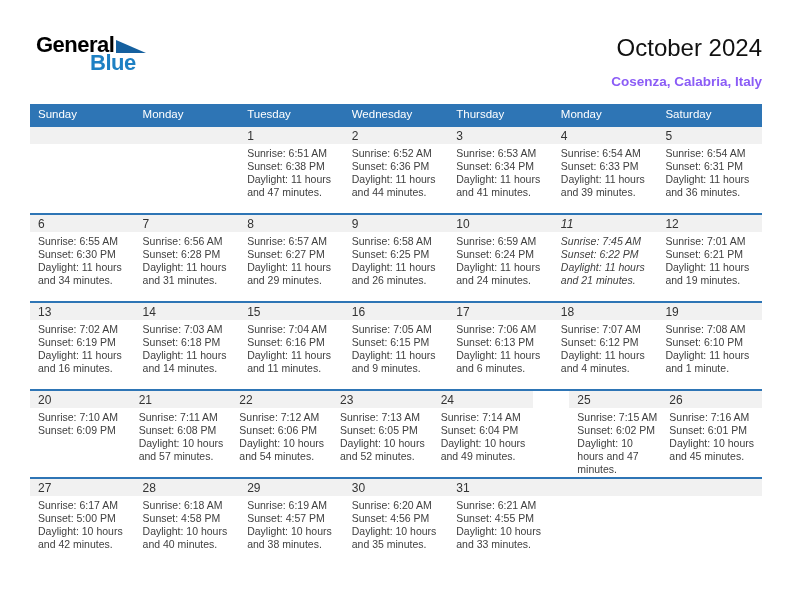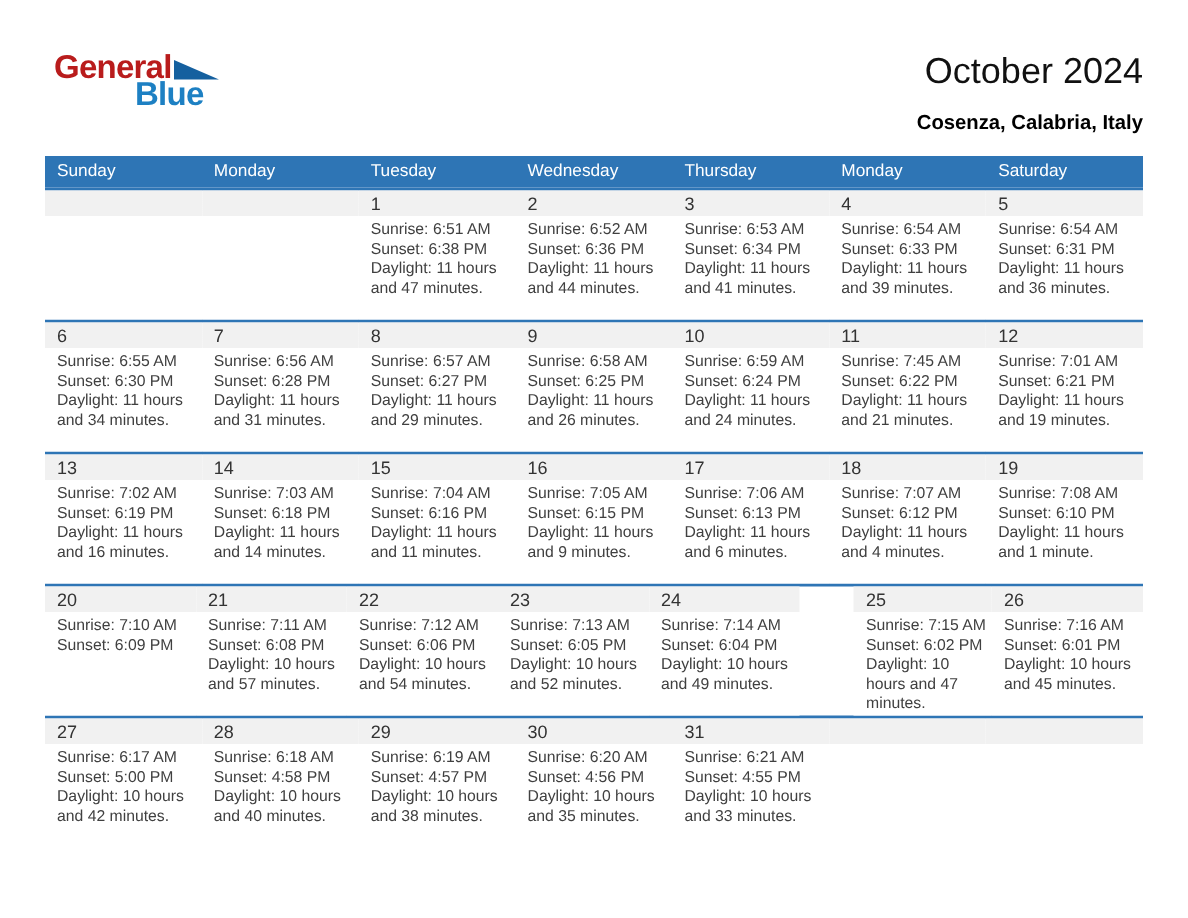--- a/index.html
+++ b/index.html
@@ -8,27 +8,27 @@
     width:792px; height:612px; background:#ffffff; position:relative;
     font-family:"Liberation Sans", sans-serif; overflow:hidden;
   }
   .topbar {
     display:flex; justify-content:space-between; align-items:flex-start;
     padding:34px 30px 0 36px; height:104px;
   }
   
   .logo { line-height:1; }
   .logo-line1 { display:flex; align-items:flex-end; }
-  .logo-general { font-size:22px; font-weight:bold; color:#b91c1c; letter-spacing:-0.5px; }
+  .logo-general { font-size:22px; font-weight:bold; color:#000000; letter-spacing:-0.5px; }
   .logo-tri { margin-left:2px; margin-bottom:1px; }
   .logo-blue { font-size:22px; font-weight:bold; letter-spacing:-0.5px; margin-left:54px; margin-top:-4px; }
   
   .titles { text-align:right; }
   .title { font-size:24px; color:#111111; }
-  .subtitle { font-size:13.5px; font-weight:bold; color:#000000; margin-top:12px; }
+  .subtitle { font-size:13.5px; font-weight:bold; color:#8b5cf6; margin-top:12px; }
   
   .calendar { margin:0 30px; width:732px; }
   .weekday-row {
     display:grid; grid-template-columns:repeat(7,1fr);
     color:#ffffff; height:21px;
   }
   .weekday { font-size:11.5px; padding:4px 0 0 8px; }
   .week {
     display:grid; grid-template-columns:repeat(7,1fr);
     height:88px;
@@ -128,21 +128,21 @@
             <div class="line first"><span>Sunrise:</span> <span>6:58 AM</span></div>
             <div class="line"><span>Sunset:</span> <span>6:25 PM</span></div>
             <div class="line daylight"><span>Daylight:</span> <span>11 hours and 26 minutes.</span></div>
           </div>
           <div class="cell" style="background: linear-gradient(rgb(241, 241, 241) 0px, rgb(241, 241, 241) 17px, rgb(255, 255, 255) 17px);">
             <div class="daynum">10</div>
             <div class="line first"><span>Sunrise:</span> <span>6:59 AM</span></div>
             <div class="line"><span>Sunset:</span> <span>6:24 PM</span></div>
             <div class="line daylight"><span>Daylight:</span> <span>11 hours and 24 minutes.</span></div>
           </div>
-          <div class="cell" style="background: linear-gradient(rgb(241, 241, 241) 0px, rgb(241, 241, 241) 17px, rgb(255, 255, 255) 17px);">
+          <div class="cell" style="background: linear-gradient(rgb(241, 241, 241) 0px, rgb(241, 241, 241) 17px, rgb(255, 255, 255) 17px); font-style: italic;">
             <div class="daynum">11</div>
             <div class="line first"><span>Sunrise:</span> <span>7:45 AM</span></div>
             <div class="line"><span>Sunset:</span> <span>6:22 PM</span></div>
             <div class="line daylight"><span>Daylight:</span> <span>11 hours and 21 minutes.</span></div>
           </div>
           <div class="cell" style="background: linear-gradient(rgb(241, 241, 241) 0px, rgb(241, 241, 241) 17px, rgb(255, 255, 255) 17px);">
             <div class="daynum">12</div>
             <div class="line first"><span>Sunrise:</span> <span>7:01 AM</span></div>
             <div class="line"><span>Sunset:</span> <span>6:21 PM</span></div>
             <div class="line daylight"><span>Daylight:</span> <span>11 hours and 19 minutes.</span></div>

